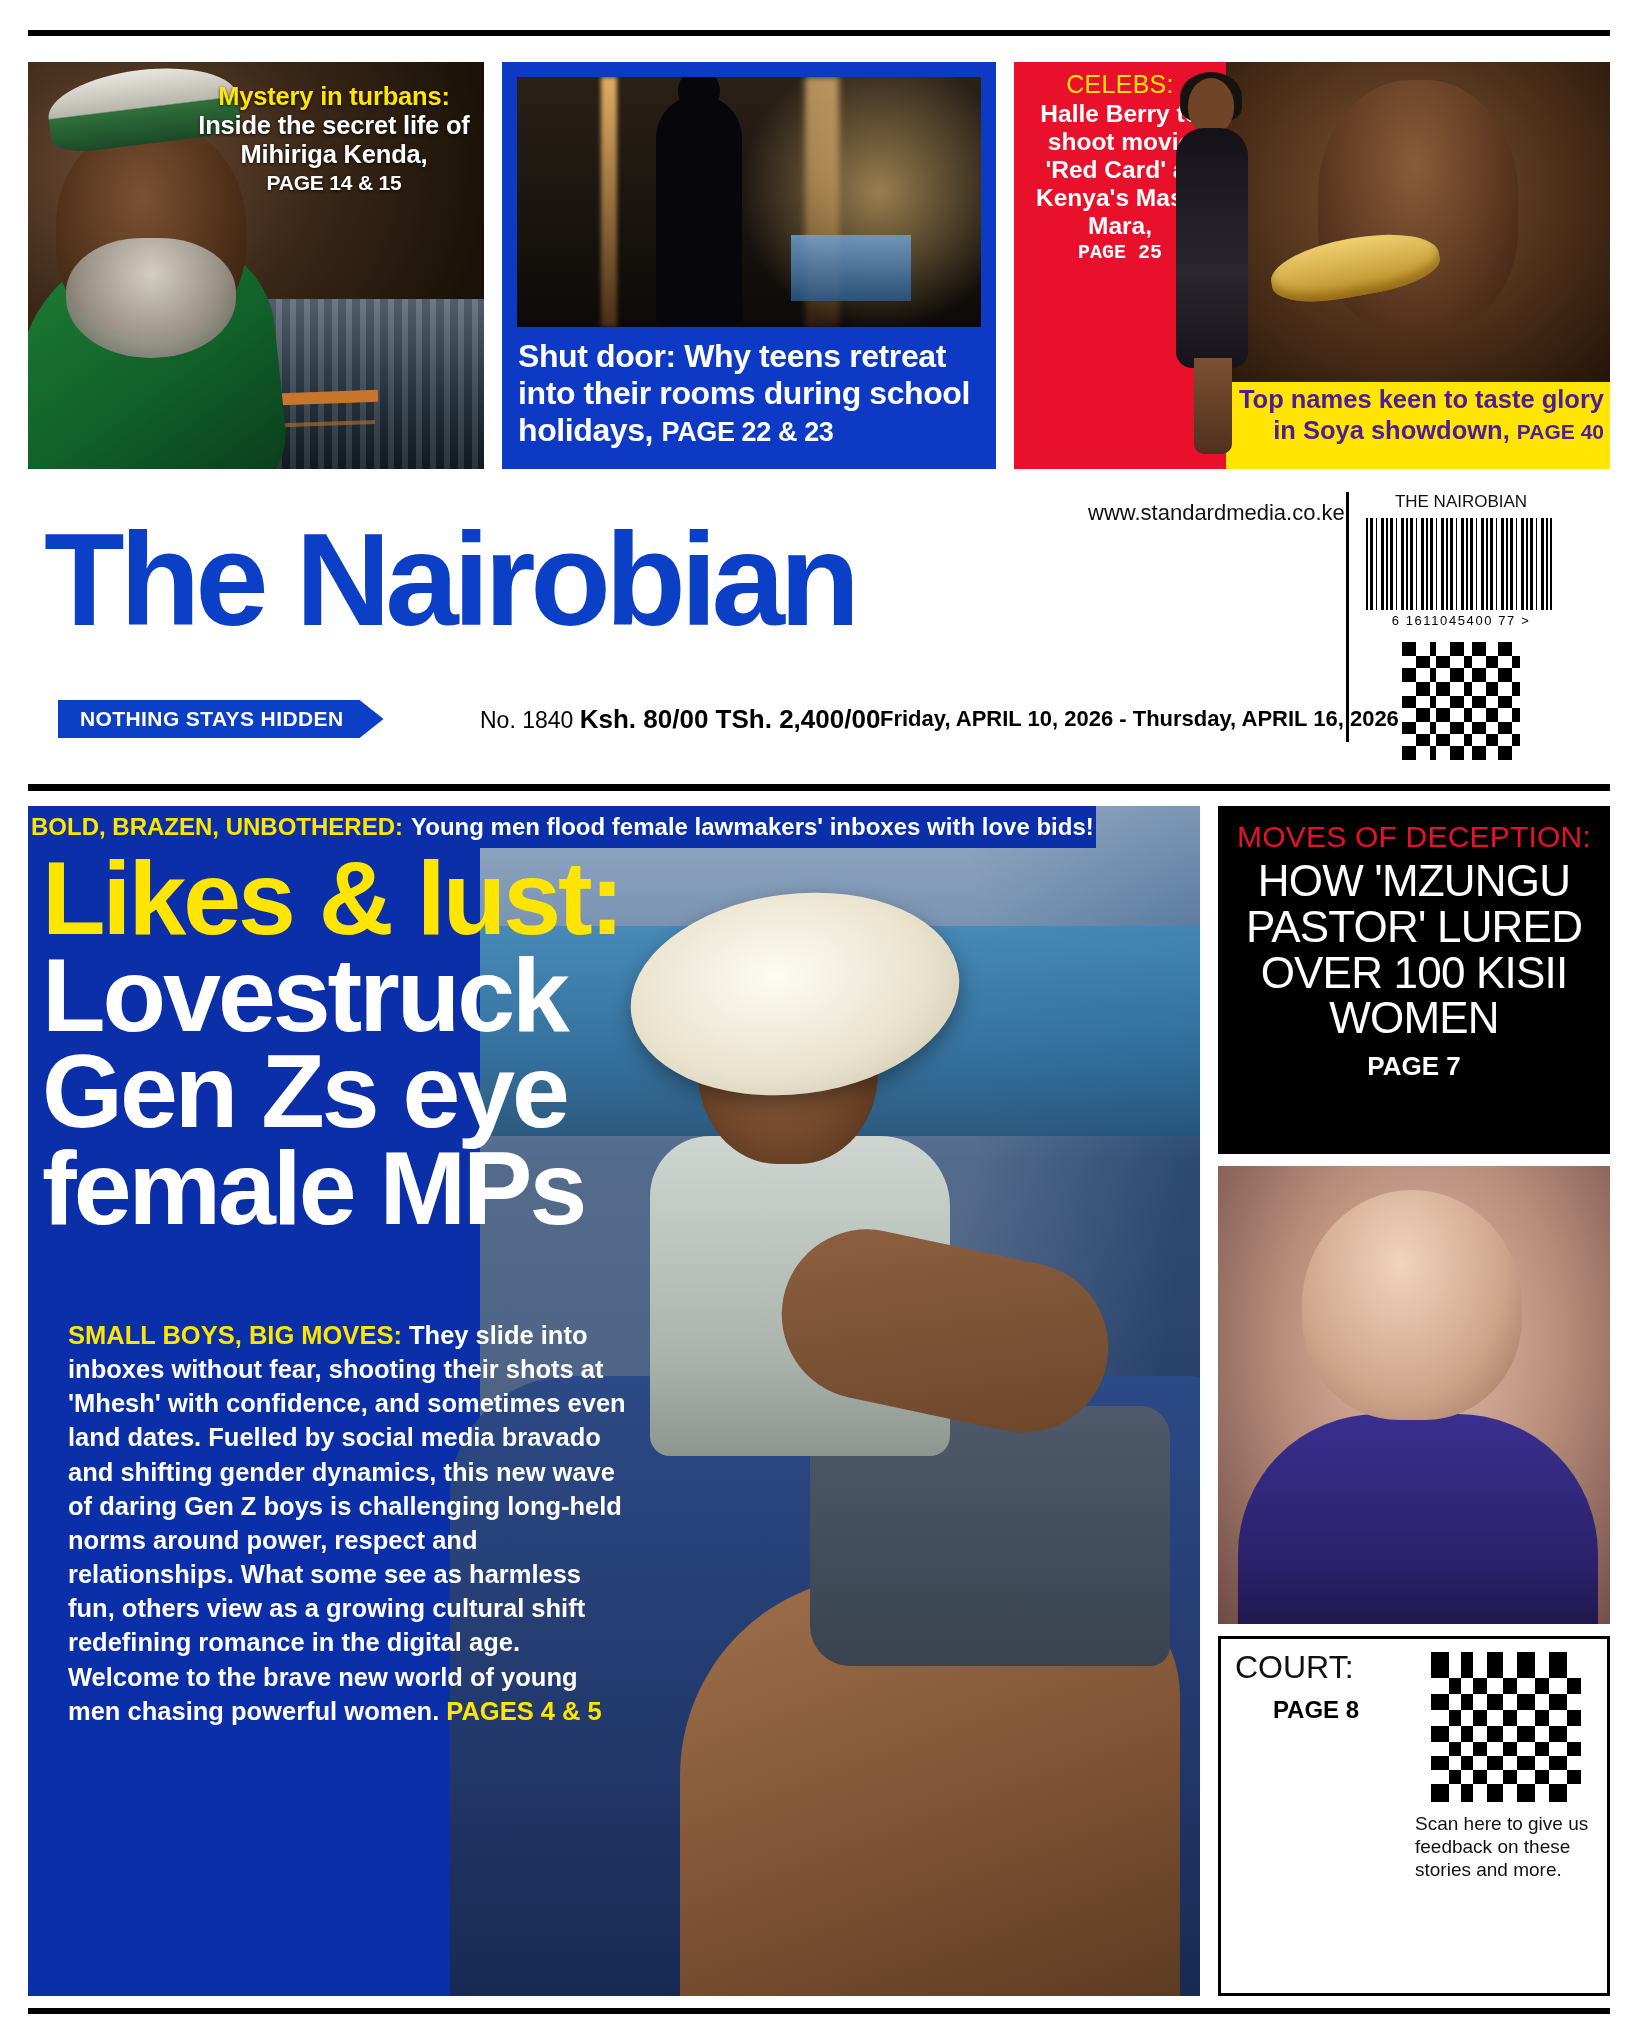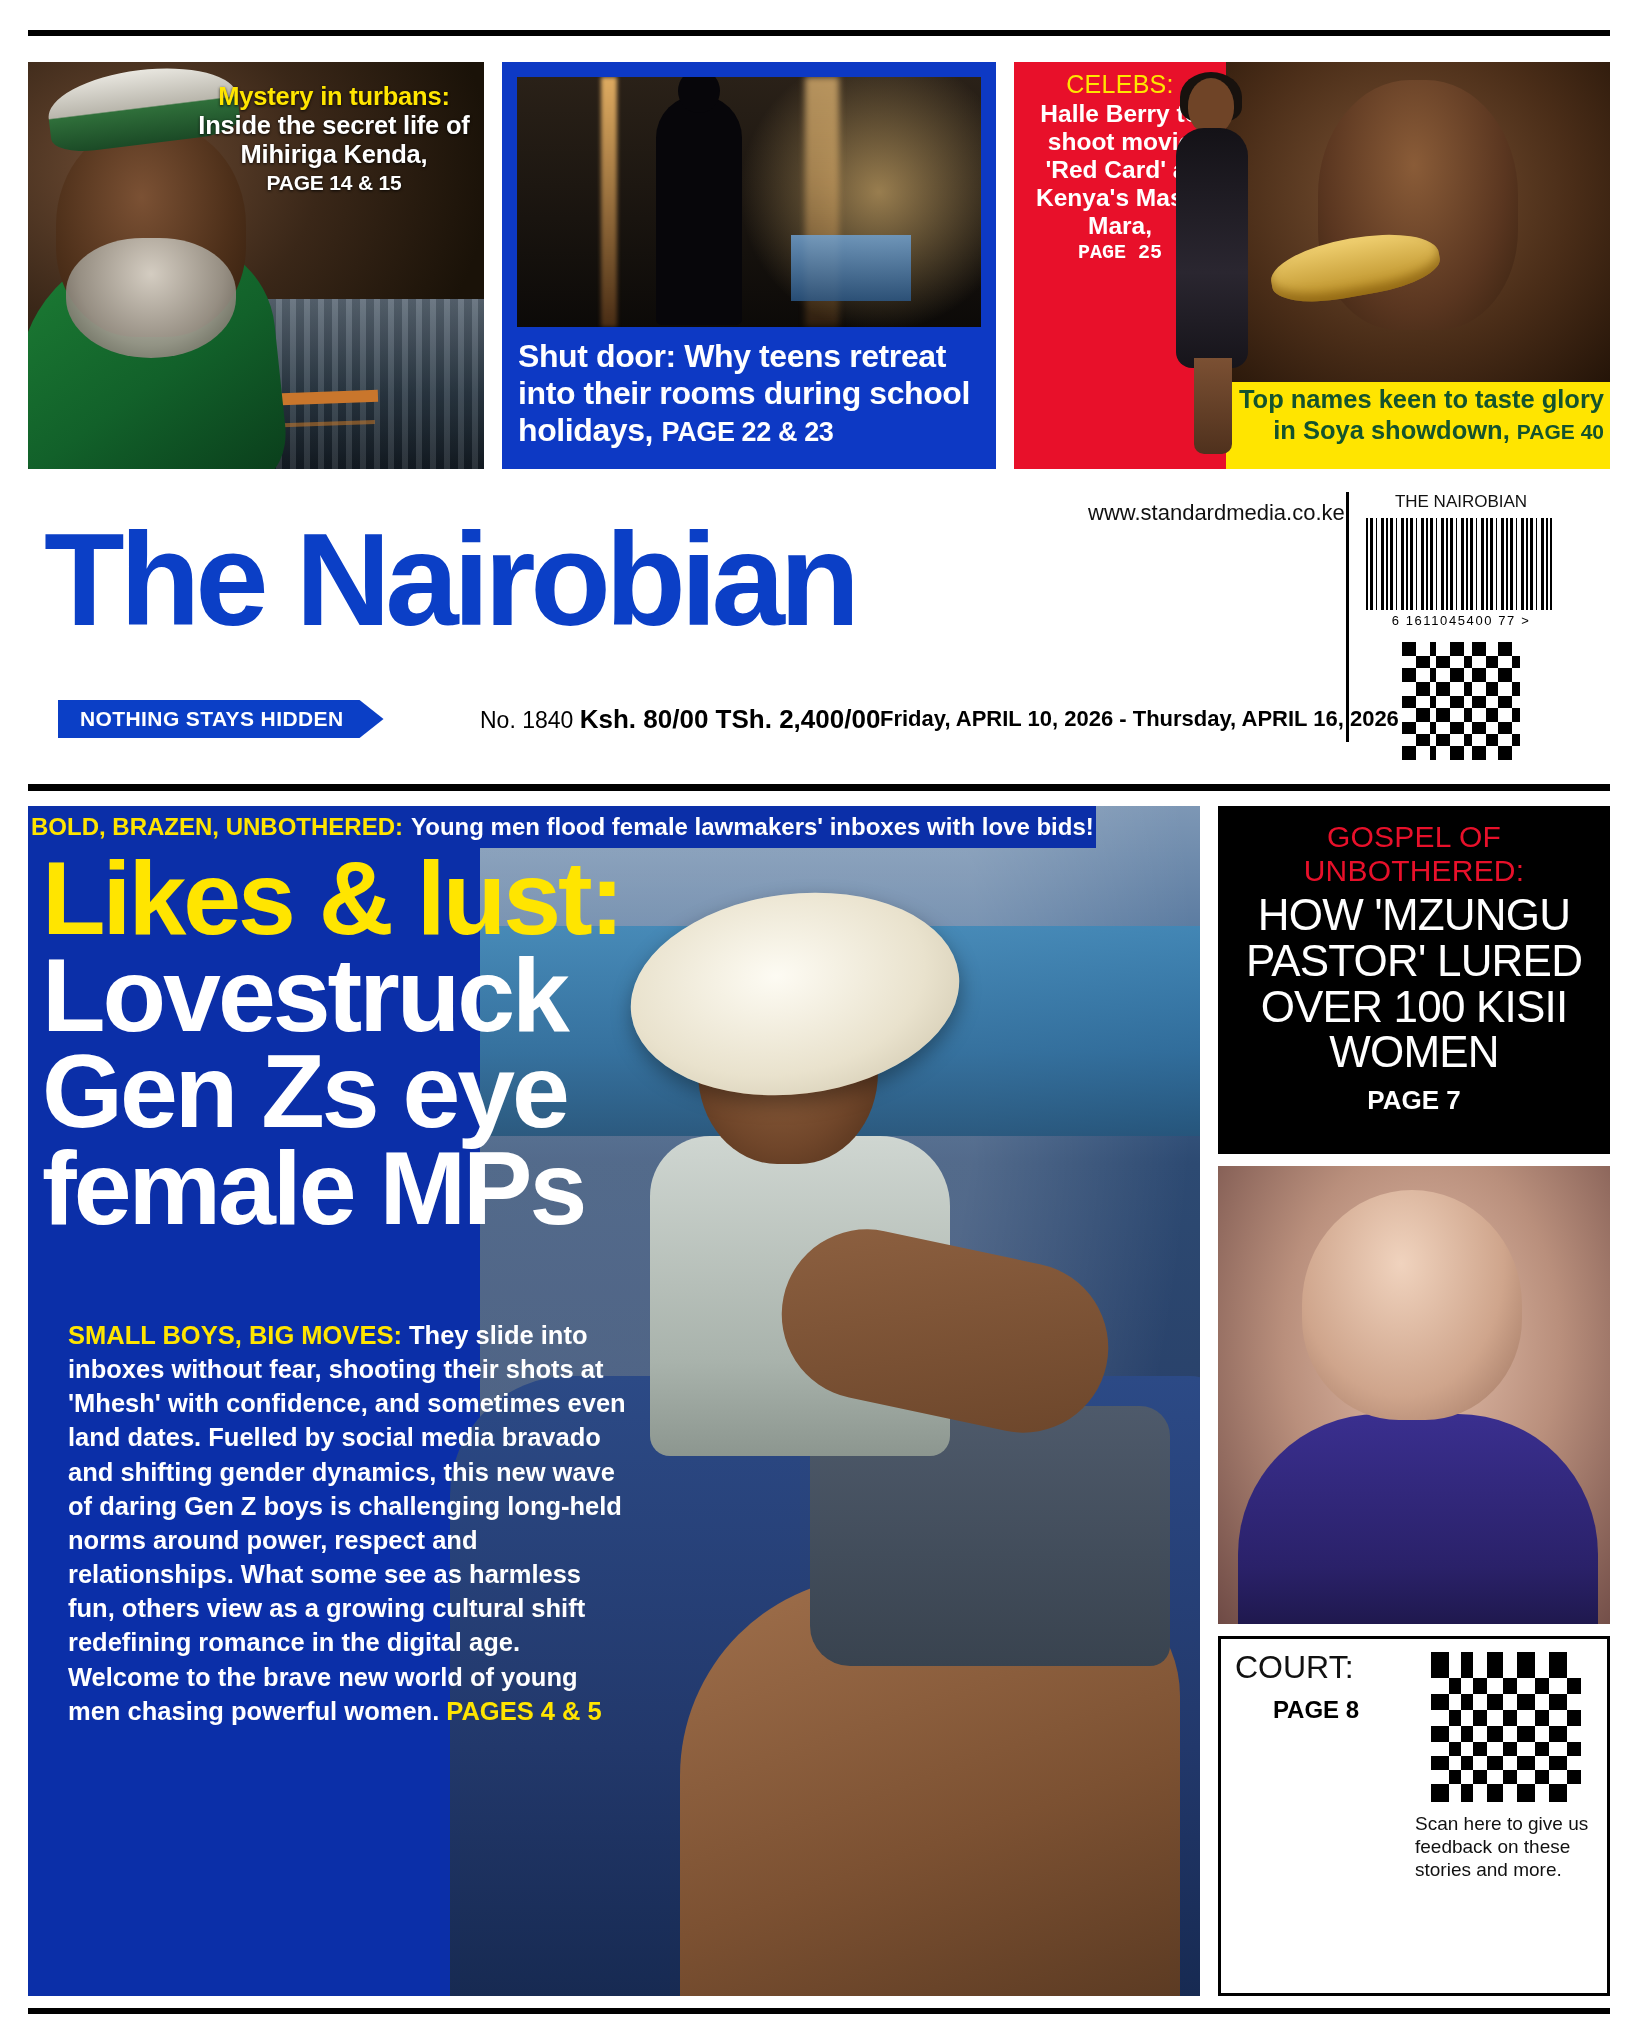--- a/index.html
+++ b/index.html
@@ -193,21 +193,21 @@
   }
   .t3 .soya-photo .trophy {
     position: absolute; left: 44px; top: 176px; width: 170px; height: 58px;
     background: linear-gradient(180deg, #f0d071 0%, #b98d24 100%);
     border-radius: 50% 50% 40% 40%;
     transform: rotate(-10deg);
     box-shadow: inset 0 -8px 10px rgba(120,80,10,.55);
   }
   .t3 .soya-text {
     position: absolute; left: 216px; top: 322px; width: 374px; text-align: right;
-    color: #14532d; font-weight: 700; font-size: 25.5px; line-height: 1.2;
+    color: #4c1d95; font-weight: 700; font-size: 25.5px; line-height: 1.2;
     padding-right: 6px;
   }
   .t3 .soya-text .pg { font-size: 21px; }
 
   
   .masthead { position: absolute; left: 28px; top: 492px; width: 1582px; height: 281px; }
   .mast-title {
     position: absolute; left: 16px; top: 22px;
     font-size: 132px; font-weight: 700; color: #0b3fc6;
     letter-spacing: -5px; line-height: 1;
@@ -501,21 +501,21 @@
       </div>
 
       <div class="lead-body">
         <span class="lead-in">SMALL BOYS, BIG MOVES:</span><span> They slide into inboxes without fear, shooting their shots at 'Mhesh' with confidence, and sometimes even land dates. Fuelled by social media bravado and shifting gender dynamics, this new wave of daring Gen Z boys is challenging long-held norms around power, respect and relationships. What some see as harmless fun, others view as a growing cultural shift redefining romance in the digital age. Welcome to the brave new world of young men chasing powerful women. </span><span class="pages">PAGES 4 &amp; 5</span>
       </div>
     </div>
 
     <div class="rail">
 
       <div class="rail-top">
-        <div class="gospel">GOSPEL OF UNBOTHERED:</div>
+        <div class="gospel">MOVES OF DECEPTION:</div>
         <div class="rh">HOW 'MZUNGU PASTOR' LURED OVER 100 KISII WOMEN</div>
         <div class="pg">PAGE 7</div>
       </div>
 
       <div class="rail-photo">
         <div class="shirt"></div>
         <div class="bald"></div>
       </div>
 
       <div class="court-box">

